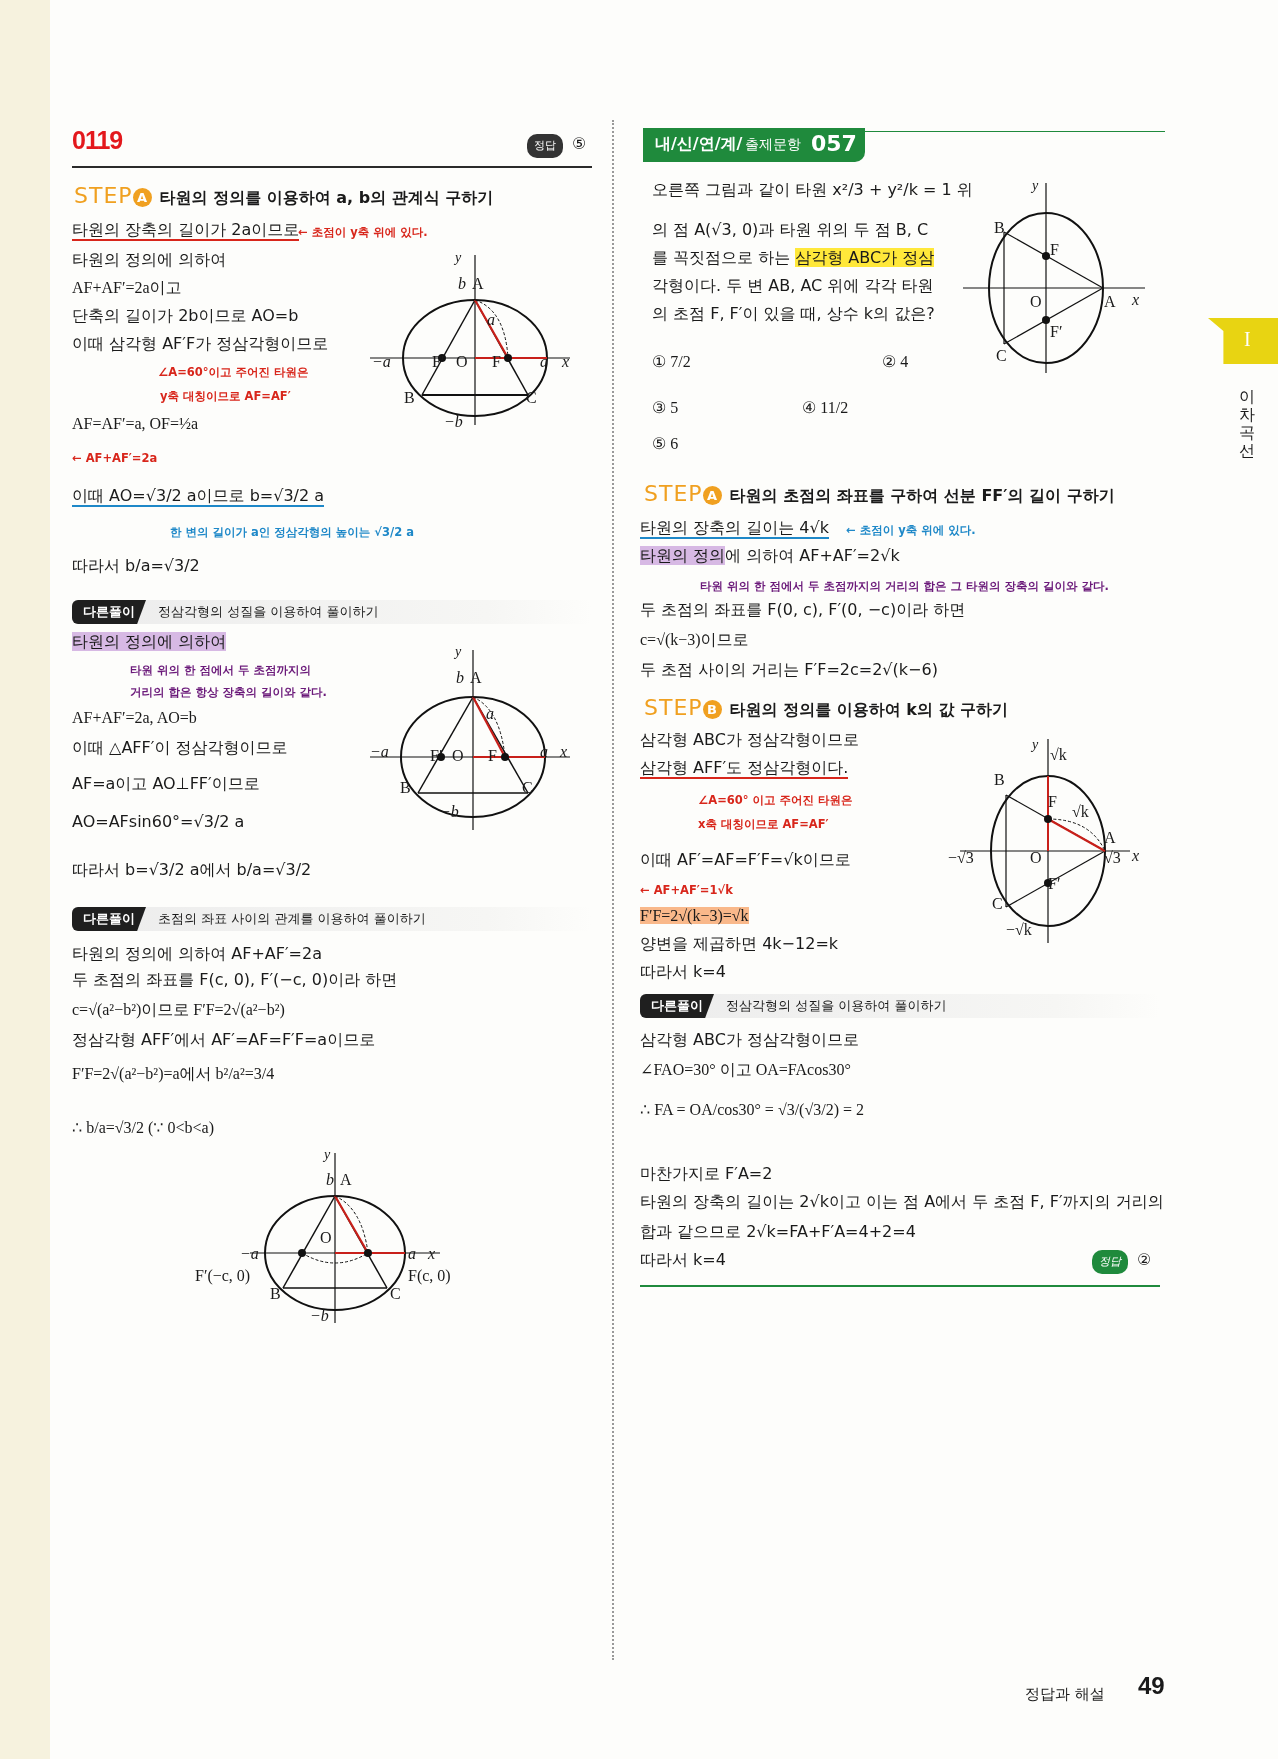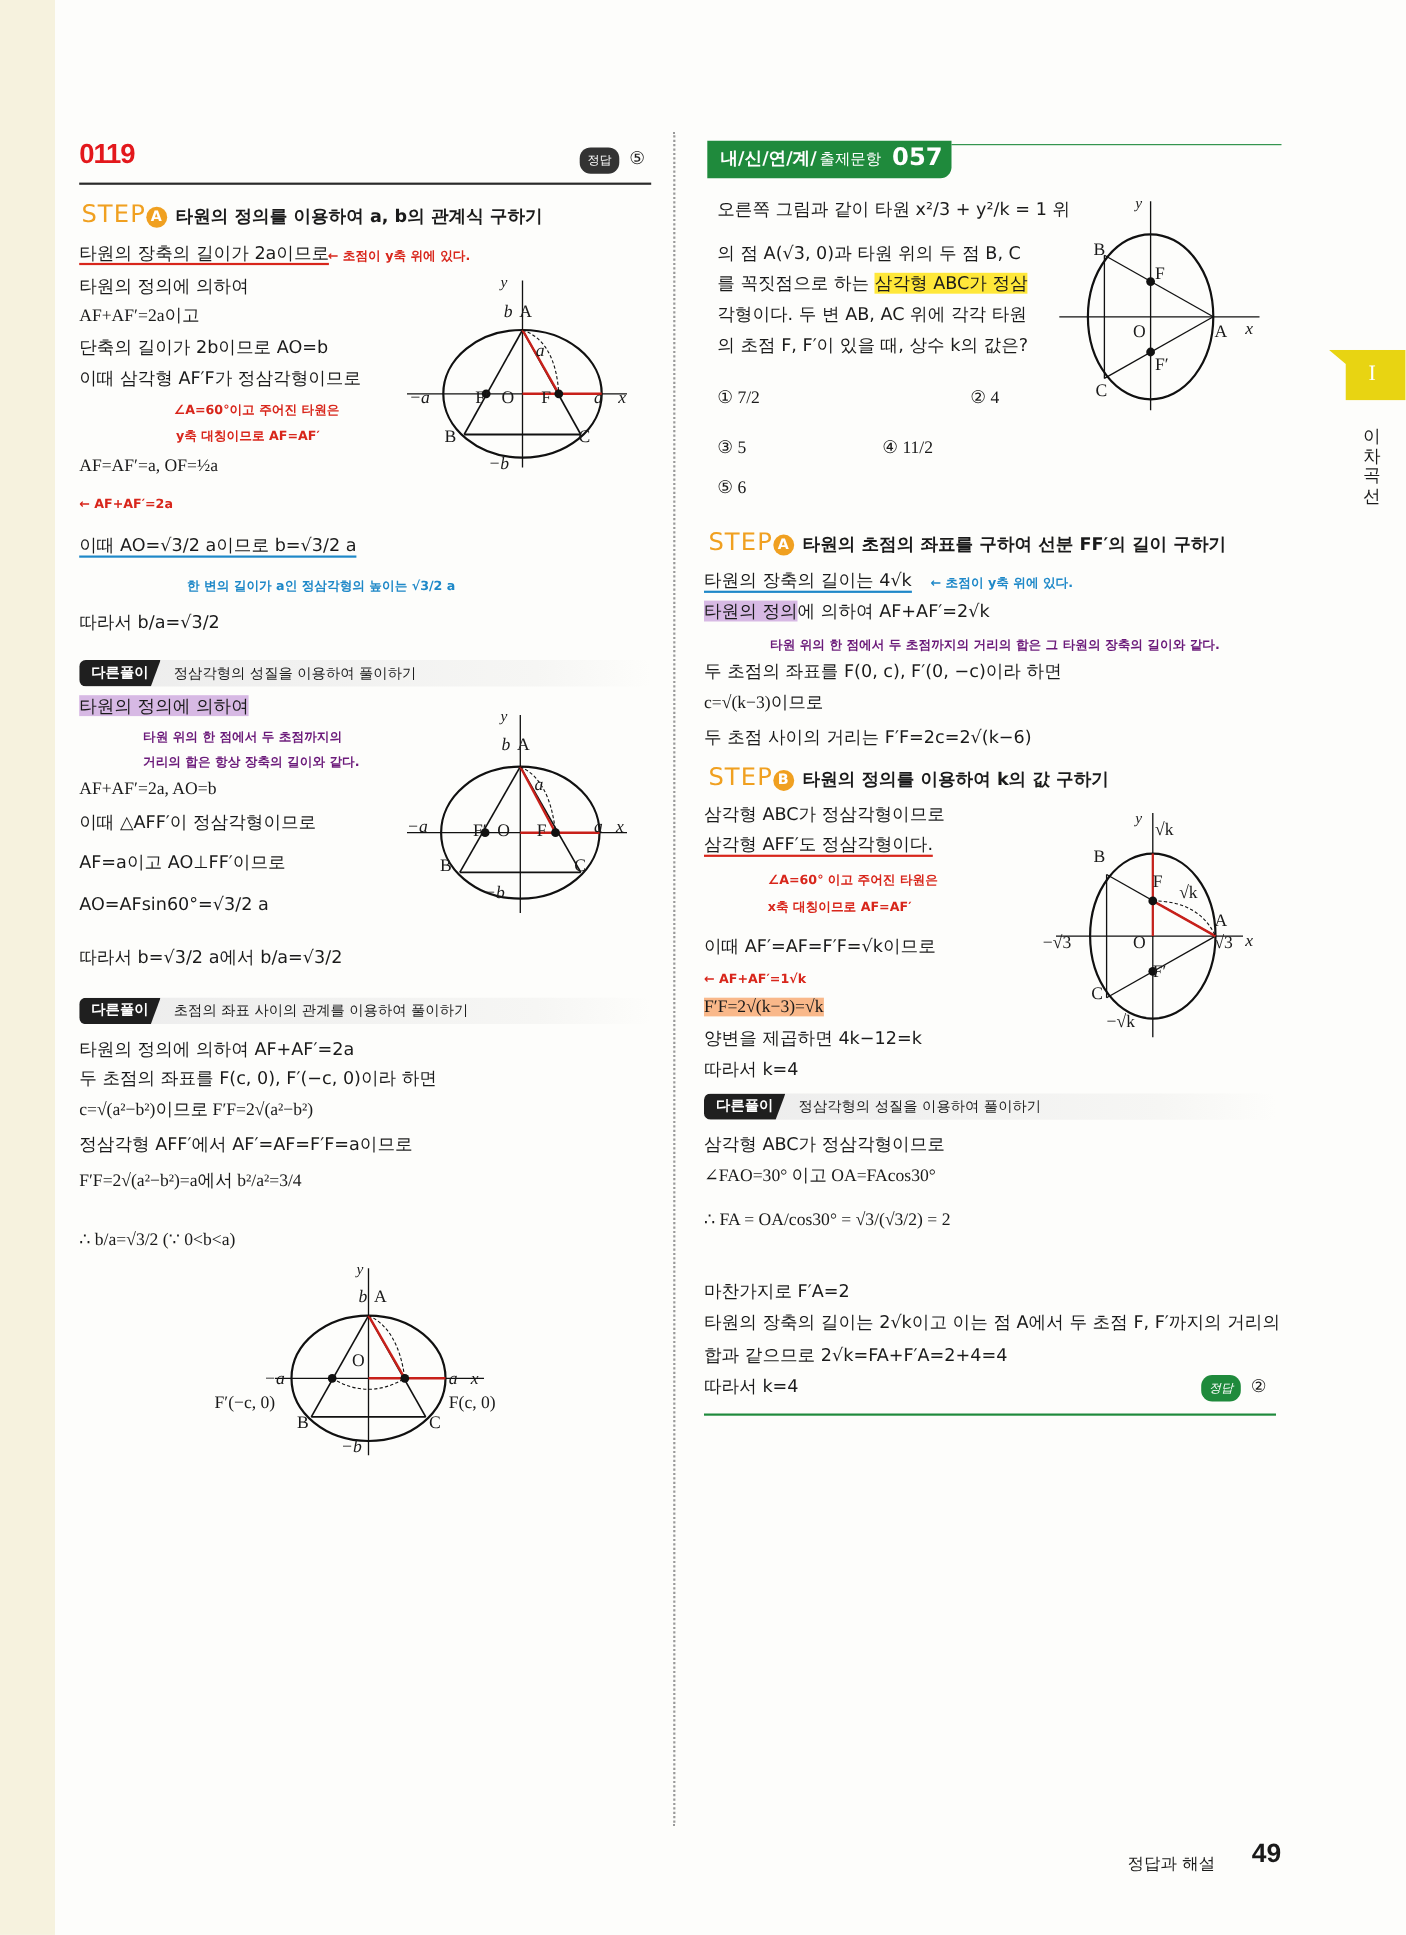--- a/index.html
+++ b/index.html
@@ -258,21 +258,21 @@
 
   <div class="alt-bar" style="left:640px;top:994px;width:520px;">
     <div class="alt-tag">다른풀이</div>
     <div class="alt-title">정삼각형의 성질을 이용하여 풀이하기</div>
   </div>
   <div class="line" style="left:640px;top:1030px;">삼각형 ABC가 정삼각형이므로</div>
   <div class="line serif" style="left:640px;top:1060px;">∠FAO=30° 이고 OA=FAcos30°</div>
   <div class="line serif" style="left:640px;top:1100px;">∴ FA = OA/cos30° = √3/(√3/2) = 2</div>
   <div class="line" style="left:640px;top:1164px;">마찬가지로 F′A=2</div>
   <div class="line" style="left:640px;top:1192px;">타원의 장축의 길이는 2√k이고 이는 점 A에서 두 초점 F, F′까지의 거리의</div>
-  <div class="line" style="left:640px;top:1222px;">합과 같으므로 2√k=FA+F′A=2+4=4</div>
+  <div class="line" style="left:640px;top:1222px;">합과 같으므로 2√k=FA+F′A=4+2=4</div>
   <div class="line" style="left:640px;top:1250px;">따라서 k=4</div>
   <div class="line" style="left:1092px;top:1250px;font-style:italic;">
     <span class="badge-green">정답</span>
     <span style="margin-left:4px;">②</span>
   </div>
   <div class="rule" style="left:640px;top:1285px;width:520px;background:#1f8a3c;"></div>
 </div>
 
 <div style="position:absolute;left:1208px;top:318px;width:70px;height:46px;background:#e8d412;clip-path:polygon(0 0,100% 0,100% 100%,22% 100%,22% 28%);">
   <span style="position:absolute;left:36px;top:10px;color:#fff;font-family:'Liberation Serif',serif;font-size:20px;">I</span>

